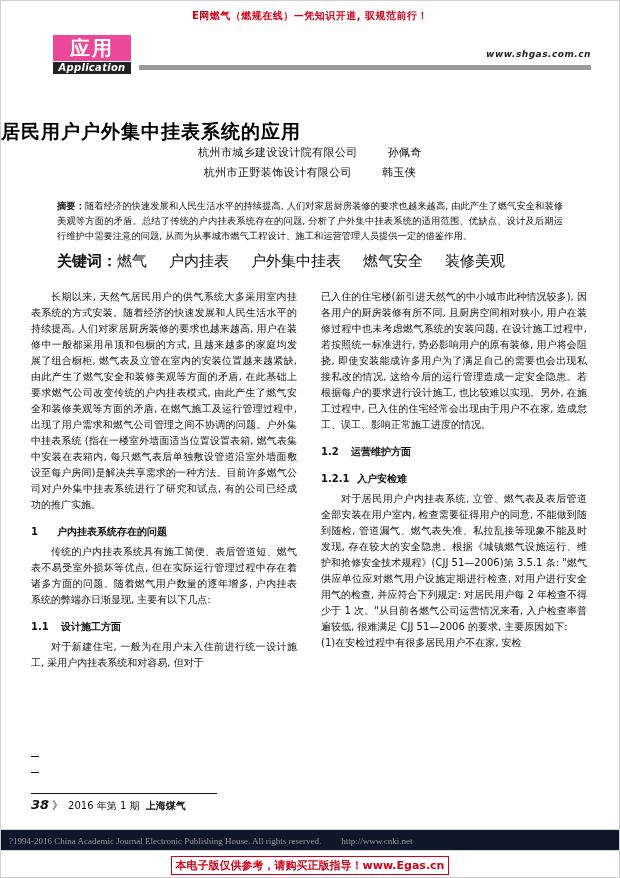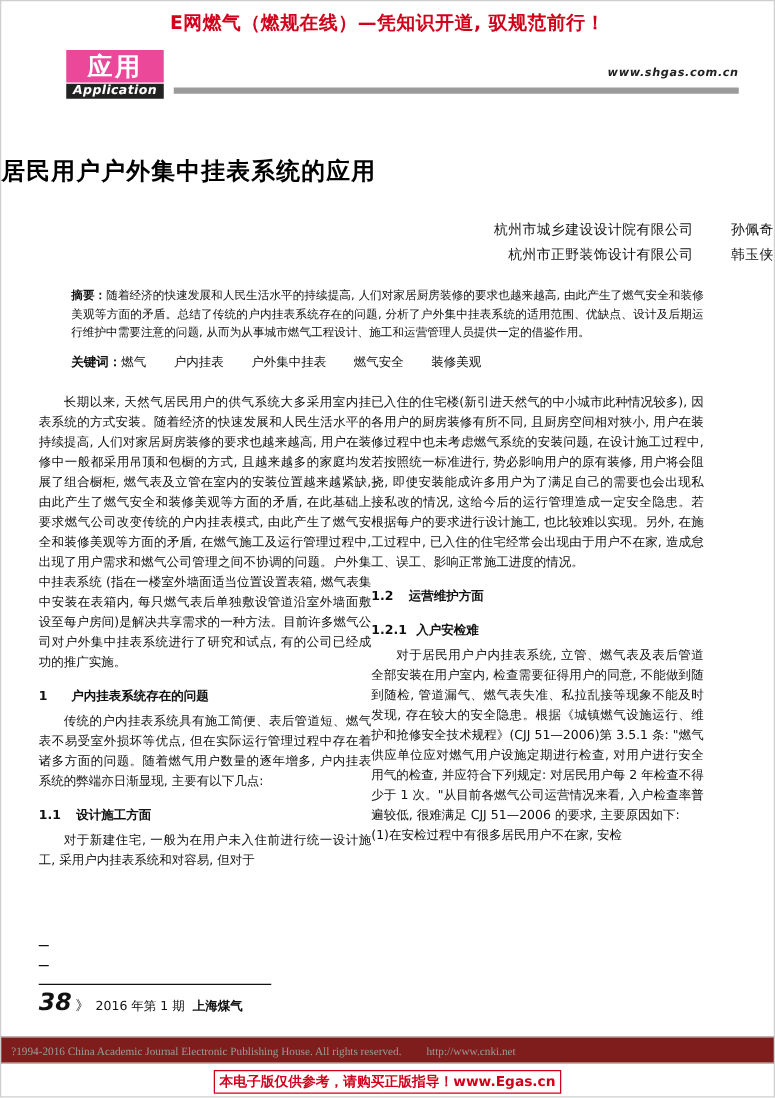--- a/index.html
+++ b/index.html
@@ -21,21 +21,21 @@
     height: 878px;
     box-sizing: border-box;
     border: 1px solid #cfcfcf;
     background: #fff;
   }
 
   
   .top-banner {
     text-align: center;
     color: #d0021b;
-    font-size: 15px;
+    font-size: 10px;
     font-weight: bold;
     letter-spacing: 0.5px;
     padding-top: 8px;
     padding-bottom: 2px;
     font-family: "DejaVu Sans", sans-serif;
   }
 
   
   .masthead {
     position: relative;
@@ -93,23 +93,22 @@
   
   .title {
     text-align: left;
     font-size: 19px;
     font-weight: bold;
     margin-top: 32px;
     letter-spacing: 1px;
     color: #000;
   }
   .authors {
-    text-align: right;
+    text-align: center;
     font-size: 11px;
-    margin-top: 26px;
     letter-spacing: 0.4px;
   }
   .authors .a-sep {
     display: inline-block;
     width: 30px;
   }
   .authors .line2 {
     margin-top: 5px;
   }
 
@@ -117,29 +116,30 @@
   .abstract {
     margin: 18px 56px 0 56px;
     font-size: 9.3px;
     line-height: 15px;
     text-align: justify;
     color: #111;
   }
   .abstract b { font-weight: bold; }
   .keywords {
     margin: 9px 56px 0 56px;
-    font-size: 10px;
+    font-size: 15px;
   }
   .keywords .kw { display: inline-block; margin-right: 22px; }
 
   
   .body-cols {
     position: relative;
     margin: 18px 30px 0 30px;
     display: flex;
+    gap: 24px;
   }
   .col {
     width: 266px;
     font-size: 10px;
     line-height: 16px;
     text-align: justify;
     color: #111;
   }
   .col p { margin: 0; text-indent: 2em; }
   .col p.noind { text-indent: 0; }
@@ -163,37 +163,37 @@
   .footer-rule {
     border-top: 1px solid #111;
     width: 186px;
     margin-bottom: 3px;
   }
   .footer-left {
     font-size: 10px;
     color: #111;
   }
   .folio {
-    font-size: 19px;
+    font-size: 13px;
     font-weight: bold;
     font-style: italic;
     margin-right: 3px;
   }
   .folio-mark {
     font-size: 11px;
     margin-right: 5px;
     color: #111;
   }
   .cnki-bar {
     position: absolute;
     left: 0;
     right: 0;
     bottom: 26px;
     height: 22px;
-    background: #7f1d1d;
+    background: #0f172a;
     border-top: 1px solid #d6d2cc;
     border-bottom: 1px solid #d6d2cc;
     color: #9a9a9a;
     font-size: 9px;
     line-height: 22px;
     padding-left: 8px;
     box-sizing: border-box;
     font-family: "Liberation Serif", serif;
   }
   .cnki-bar .link { margin-left: 20px; }

